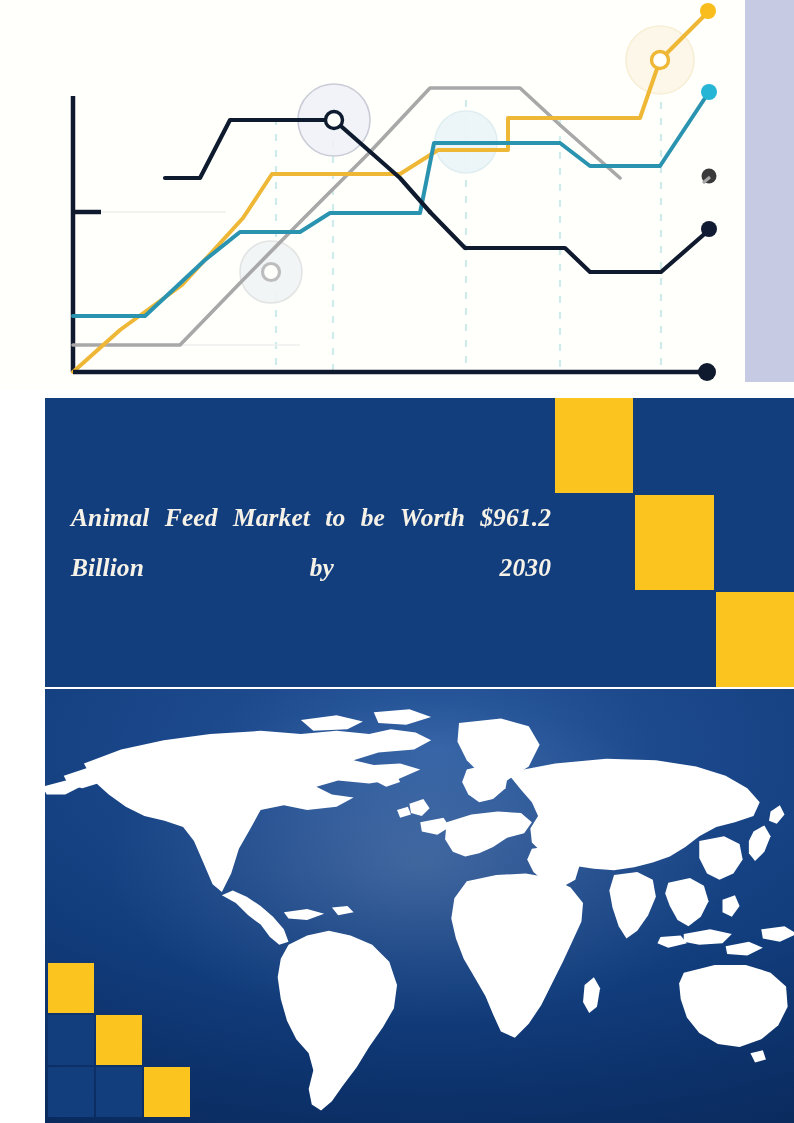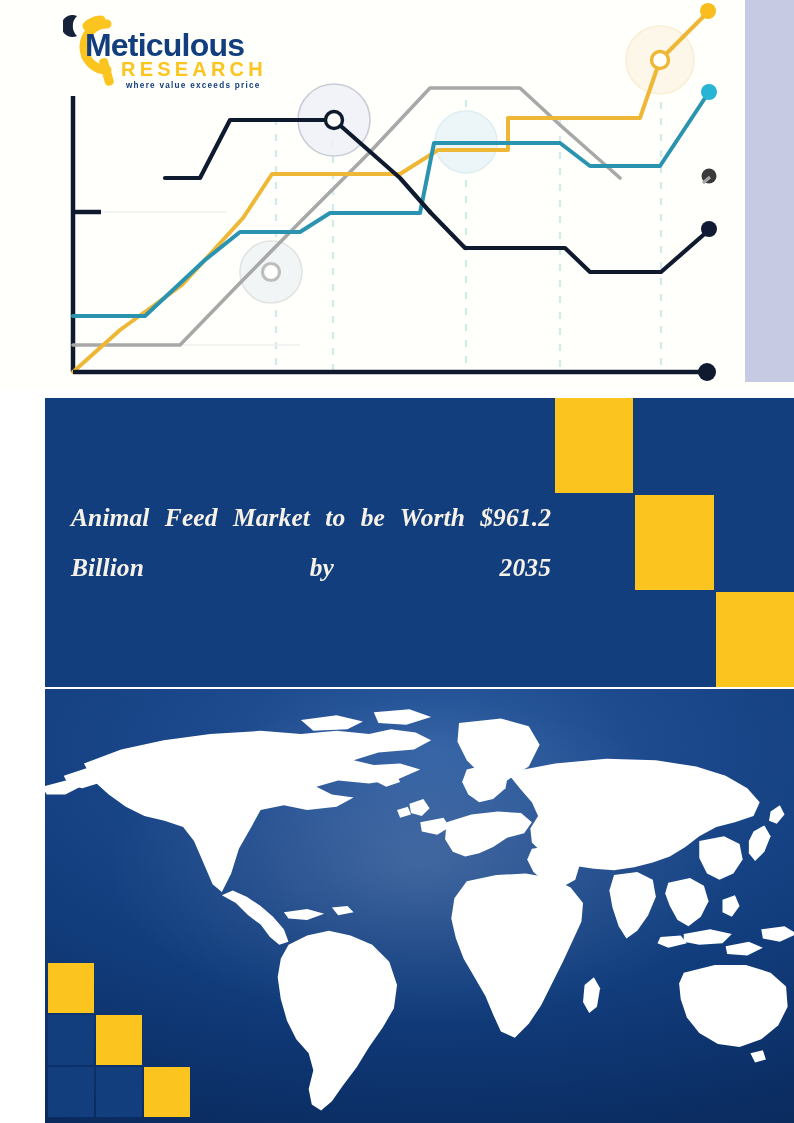--- a/index.html
+++ b/index.html
@@ -134,41 +134,24 @@
       <circle cx="709" cy="229" r="8" fill="#111a33"></circle>
 
       <line x1="73" y1="372" x2="706" y2="372" stroke="#101a2e" stroke-width="4.5"></line>
       <circle cx="707" cy="372" r="9" fill="#101a2e"></circle>
 
       <circle cx="334" cy="120" r="8.5" fill="#fffffc" stroke="#0e1b2e" stroke-width="3.4"></circle>
       <circle cx="271" cy="272" r="8.5" fill="#fffffc" stroke="#bdbdbd" stroke-width="3.2"></circle>
       <circle cx="660" cy="60" r="8.5" fill="#fffffc" stroke="#efb736" stroke-width="3.4"></circle>
     </svg>
 
-    <div class="logo">
-      <svg viewBox="0 0 232 82" width="232" height="82">
-
-        <path d="M44,12 A22,22 0 1,0 44,58" fill="none" stroke="#FBC41F" stroke-width="9" stroke-linecap="round"></path>
-        <path d="M24,14 A20,20 0 0,1 38,8" fill="none" stroke="#FBC41F" stroke-width="9" stroke-linecap="round"></path>
-
-        <rect x="39" y="46" width="9" height="28" rx="4" fill="#FBC41F" transform="rotate(-16 43 60)"></rect>
-
-        <path d="M14,4 A11,11 0 1,0 14,24 A14,14 0 0,1 14,4 Z" fill="#16223a"></path>
-
-        <text x="22" y="44" font-family="'Liberation Sans', sans-serif" font-size="32" font-weight="bold" fill="#123E7E" letter-spacing="-0.8">Meticulous</text>
-
-        <text x="58" y="64" font-family="'Liberation Sans', sans-serif" font-size="20" font-weight="bold" fill="#FBC41F" letter-spacing="4.2">RESEARCH</text>
-
-        <text x="63" y="76" font-family="'Liberation Sans', sans-serif" font-size="8.2" font-weight="bold" fill="#123E7E" letter-spacing="1.25">where value exceeds price</text>
-      </svg>
-    </div>
   </div>
 
   <div class="title-band">
-    <div class="title-text">Animal Feed Market to be Worth $961.2 Billion by 2035</div>
+    <div class="title-text">Animal Feed Market to be Worth $961.2 Billion by 2030</div>
     <div class="checker">
       <div class="cell y"></div>
       <div class="cell"></div>
       <div class="cell"></div>
       <div class="cell"></div>
       <div class="cell y"></div>
       <div class="cell"></div>
       <div class="cell"></div>
       <div class="cell"></div>
       <div class="cell y"></div>

